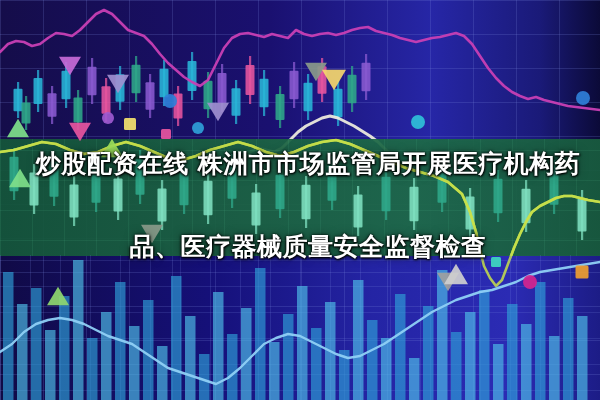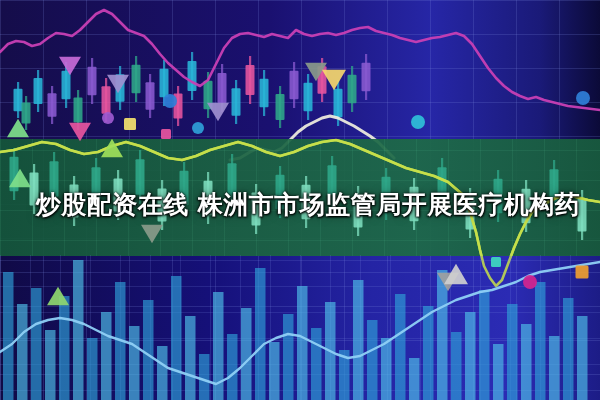--- a/index.html
+++ b/index.html
@@ -304,15 +304,16 @@
         <circle cx="530" cy="282" r="7" fill="#d2258f" opacity="0.92"></circle>
         <rect x="124" y="118" width="12" height="12" rx="1.5" fill="#f5e26e" opacity="0.92"></rect>
         <rect x="575.5" y="265.5" width="13" height="13" rx="1.5" fill="#f0a030" opacity="0.92"></rect>
         <rect x="491" y="257" width="10" height="10" rx="1.5" fill="#3fd8c0" opacity="0.92"></rect>
         <rect x="161" y="129" width="10" height="10" rx="1.5" fill="#e8559f" opacity="0.92"></rect>
       </g>
   </svg>
 
   <div id="headline">
     <div class="headline-line">炒股配资在线 株洲市市场监管局开展医疗机构药</div>
+    <div class="headline-line">品、医疗器械质量安全监督检查</div>
   </div>
 
 </div>
 
 </body></html>

